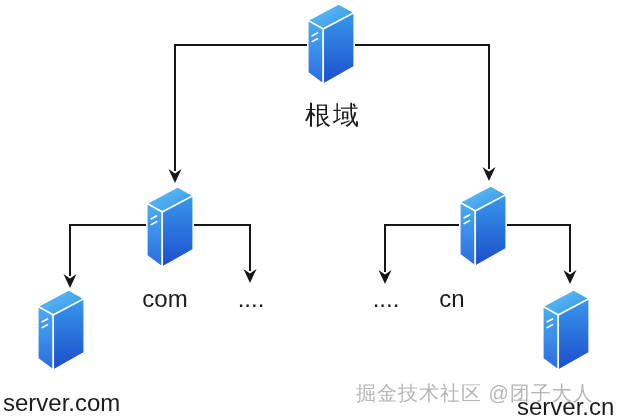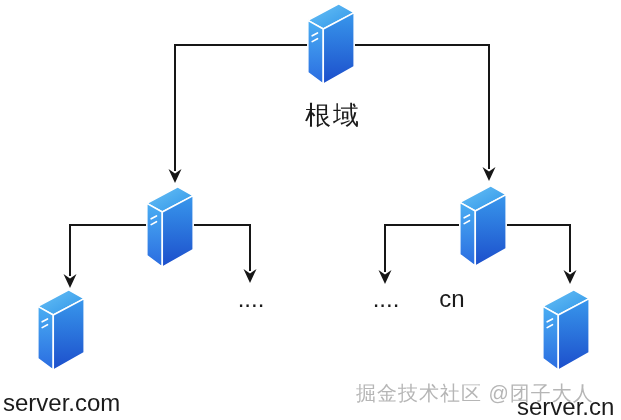--- a/index.html
+++ b/index.html
@@ -129,20 +129,21 @@
       </svg>
   </div>
   <div class="node-icon" style="left:536px; top:288px;">
     <svg viewBox="0 0 56 88">
         <use href="#serverBox"></use>
       </svg>
   </div>
 
   <div class="lbl cjk centered" style="left:333px; top:101px;">根域</div>
 
+  <div class="lbl centered" style="left:165px; top:286px;">com</div>
 
   <div class="lbl centered" style="left:251px; top:286px;">....</div>
 
   <div class="lbl centered" style="left:386px; top:286px;">....</div>
 
   <div class="lbl centered" style="left:452px; top:286px;">cn</div>
 
   <div class="lbl" style="left:3px; top:390px;text-align:center;">server.com</div>
 
   <div class="lbl over-watermark" style="left:517px; top:394px;">server.cn</div>

